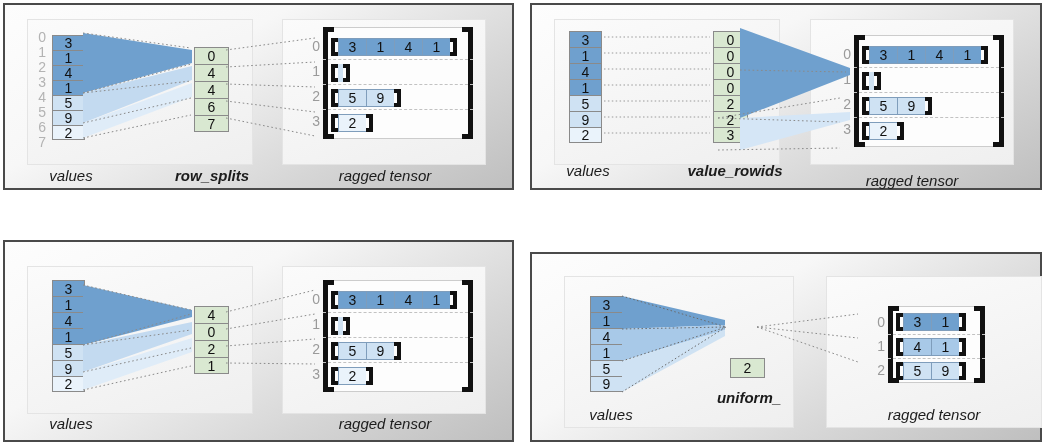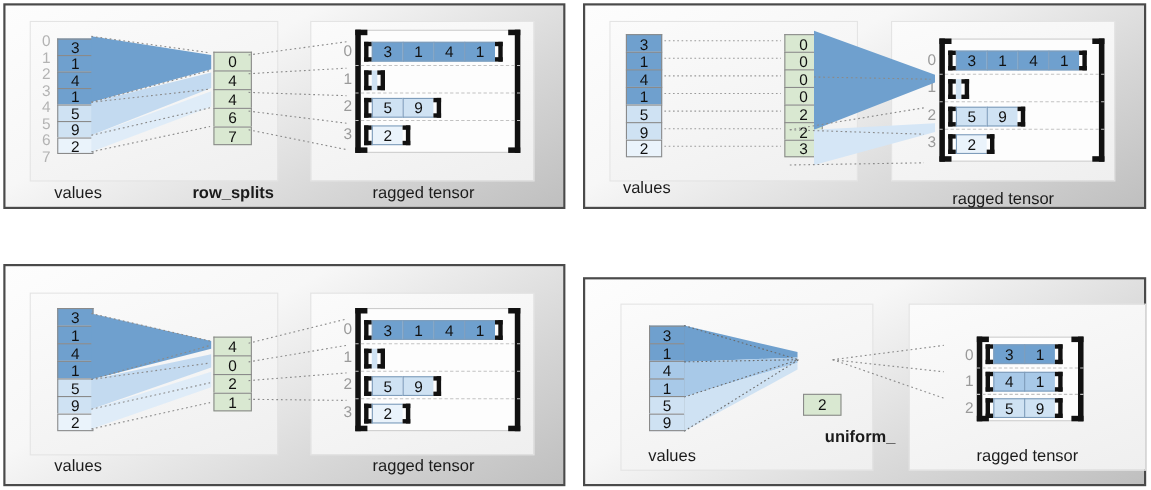--- a/index.html
+++ b/index.html
@@ -26,20 +26,21 @@
     border:1px solid #e4e4e4;
     box-sizing:border-box;
   }
   .cardlabel{
     position:absolute;
     font-size:15px;
     color:#1b1b1b;
     white-space:nowrap;
     text-align:center;
     line-height:1.1;
+    font-style:italic;
   }
   .cardlabel.bold{font-weight:bold;}
 
   
   .stack{position:absolute;}
   .cell{
     box-sizing:border-box;
     border:1px solid #8a8a8a;
     border-bottom:none;
     text-align:center;
@@ -218,20 +219,21 @@
       <div class="cell" style="height:16px;background:#d9e8d1;">0</div>
       <div class="cell" style="height:16px;background:#d9e8d1;">0</div>
       <div class="cell" style="height:16px;background:#d9e8d1;">0</div>
       <div class="cell" style="height:16px;background:#d9e8d1;">0</div>
       <div class="cell" style="height:16px;background:#d9e8d1;">2</div>
       <div class="cell" style="height:16px;background:#d9e8d1;">2</div>
       <div class="cell" style="height:16px;background:#d9e8d1;">3</div>
     </div>
 
     <div class="cardlabel" style="left:26px;top:158px;width:60px;">values</div>
+    <div class="cardlabel bold" style="left:133px;top:158px;width:140px;">value_rowids</div>
     <div class="cardlabel" style="left:310px;top:168px;width:140px;">ragged tensor</div>
 
     <div class="tensor" style="left:322px;top:30px;width:150px;height:112px;">
       <div class="tbox"></div>
       <div class="bigbrk l" style="left:0;top:0;height:112px;"></div>
       <div class="bigbrk r" style="right:0;top:0;height:112px;"></div>
 
       <div class="rowline" style="left:0;top:32px;width:150px;"></div>
       <div class="rowline" style="left:0;top:57px;width:150px;"></div>
       <div class="rowline" style="left:0;top:82px;width:150px;"></div>
@@ -350,21 +352,21 @@
       <div class="cell" style="height:16px;background:#a8c9e8;">1</div>
       <div class="cell" style="height:16px;background:#cfe2f3;">5</div>
       <div class="cell" style="height:16px;background:#cfe2f3;">9</div>
     </div>
 
     <div class="stack" style="left:198px;top:104px;width:35px;">
       <div class="cell" style="height:20px;background:#d9e8d1;">2</div>
     </div>
 
     <div class="cardlabel" style="left:44px;top:153px;width:70px;">values</div>
-    <div class="cardlabel bold" style="left:152px;top:136px;width:130px;text-align:right;">uniform_</div>
+    <div class="cardlabel bold" style="left:152px;top:136px;width:130px;">uniform_</div>
     <div class="cardlabel" style="left:332px;top:153px;width:140px;">ragged tensor</div>
 
     <div class="tensor" style="left:356px;top:52px;width:97px;height:77px;">
       <div class="tbox"></div>
       <div class="bigbrk l" style="left:0;top:0;height:77px;"></div>
       <div class="bigbrk r" style="right:0;top:0;height:77px;"></div>
 
       <div class="rowline" style="left:0;top:28px;width:97px;"></div>
       <div class="rowline" style="left:0;top:52px;width:97px;"></div>
 

